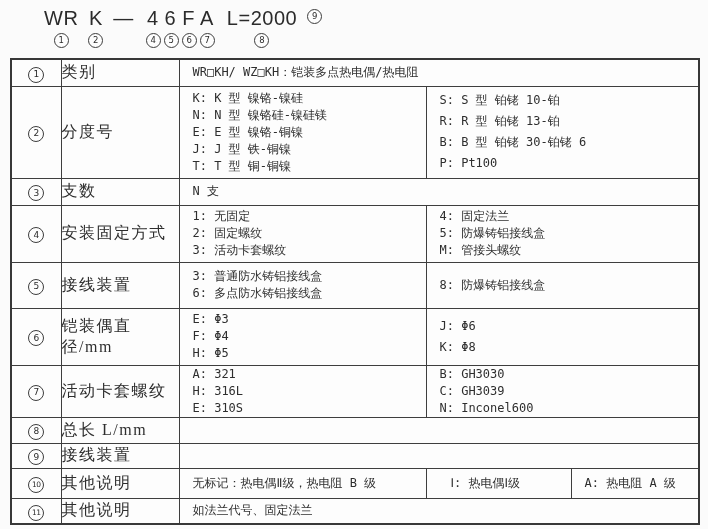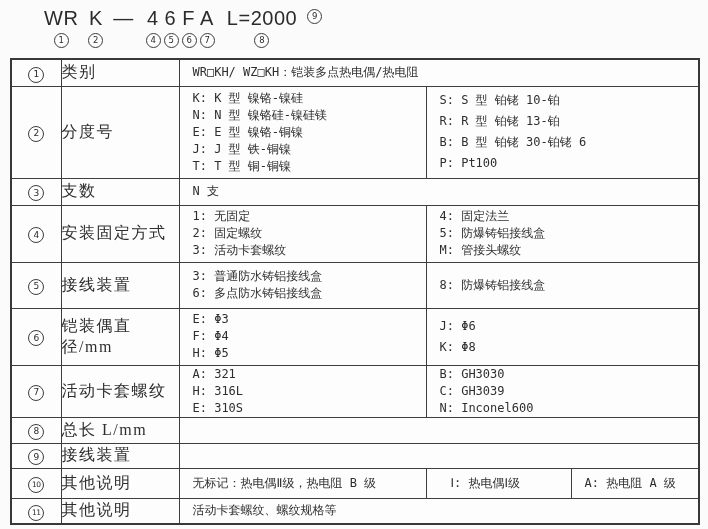--- a/index.html
+++ b/index.html
@@ -248,19 +248,19 @@
           <div>A: 热电阻 A 级</div>
         </div>
       </td>
     </tr>
 
     <tr style="height:26px">
       <td class="c-num"><span class="circ wide">11</span></td>
       <td class="c-label">其他说明</td>
       <td class="c-val" colspan="3">
         <div class="lines">
-          <div>活动卡套螺纹、螺纹规格等</div>
+          <div>如法兰代号、固定法兰</div>
         </div>
       </td>
     </tr>
   </tbody>
     </table>
 </div>
 
 </body></html>

